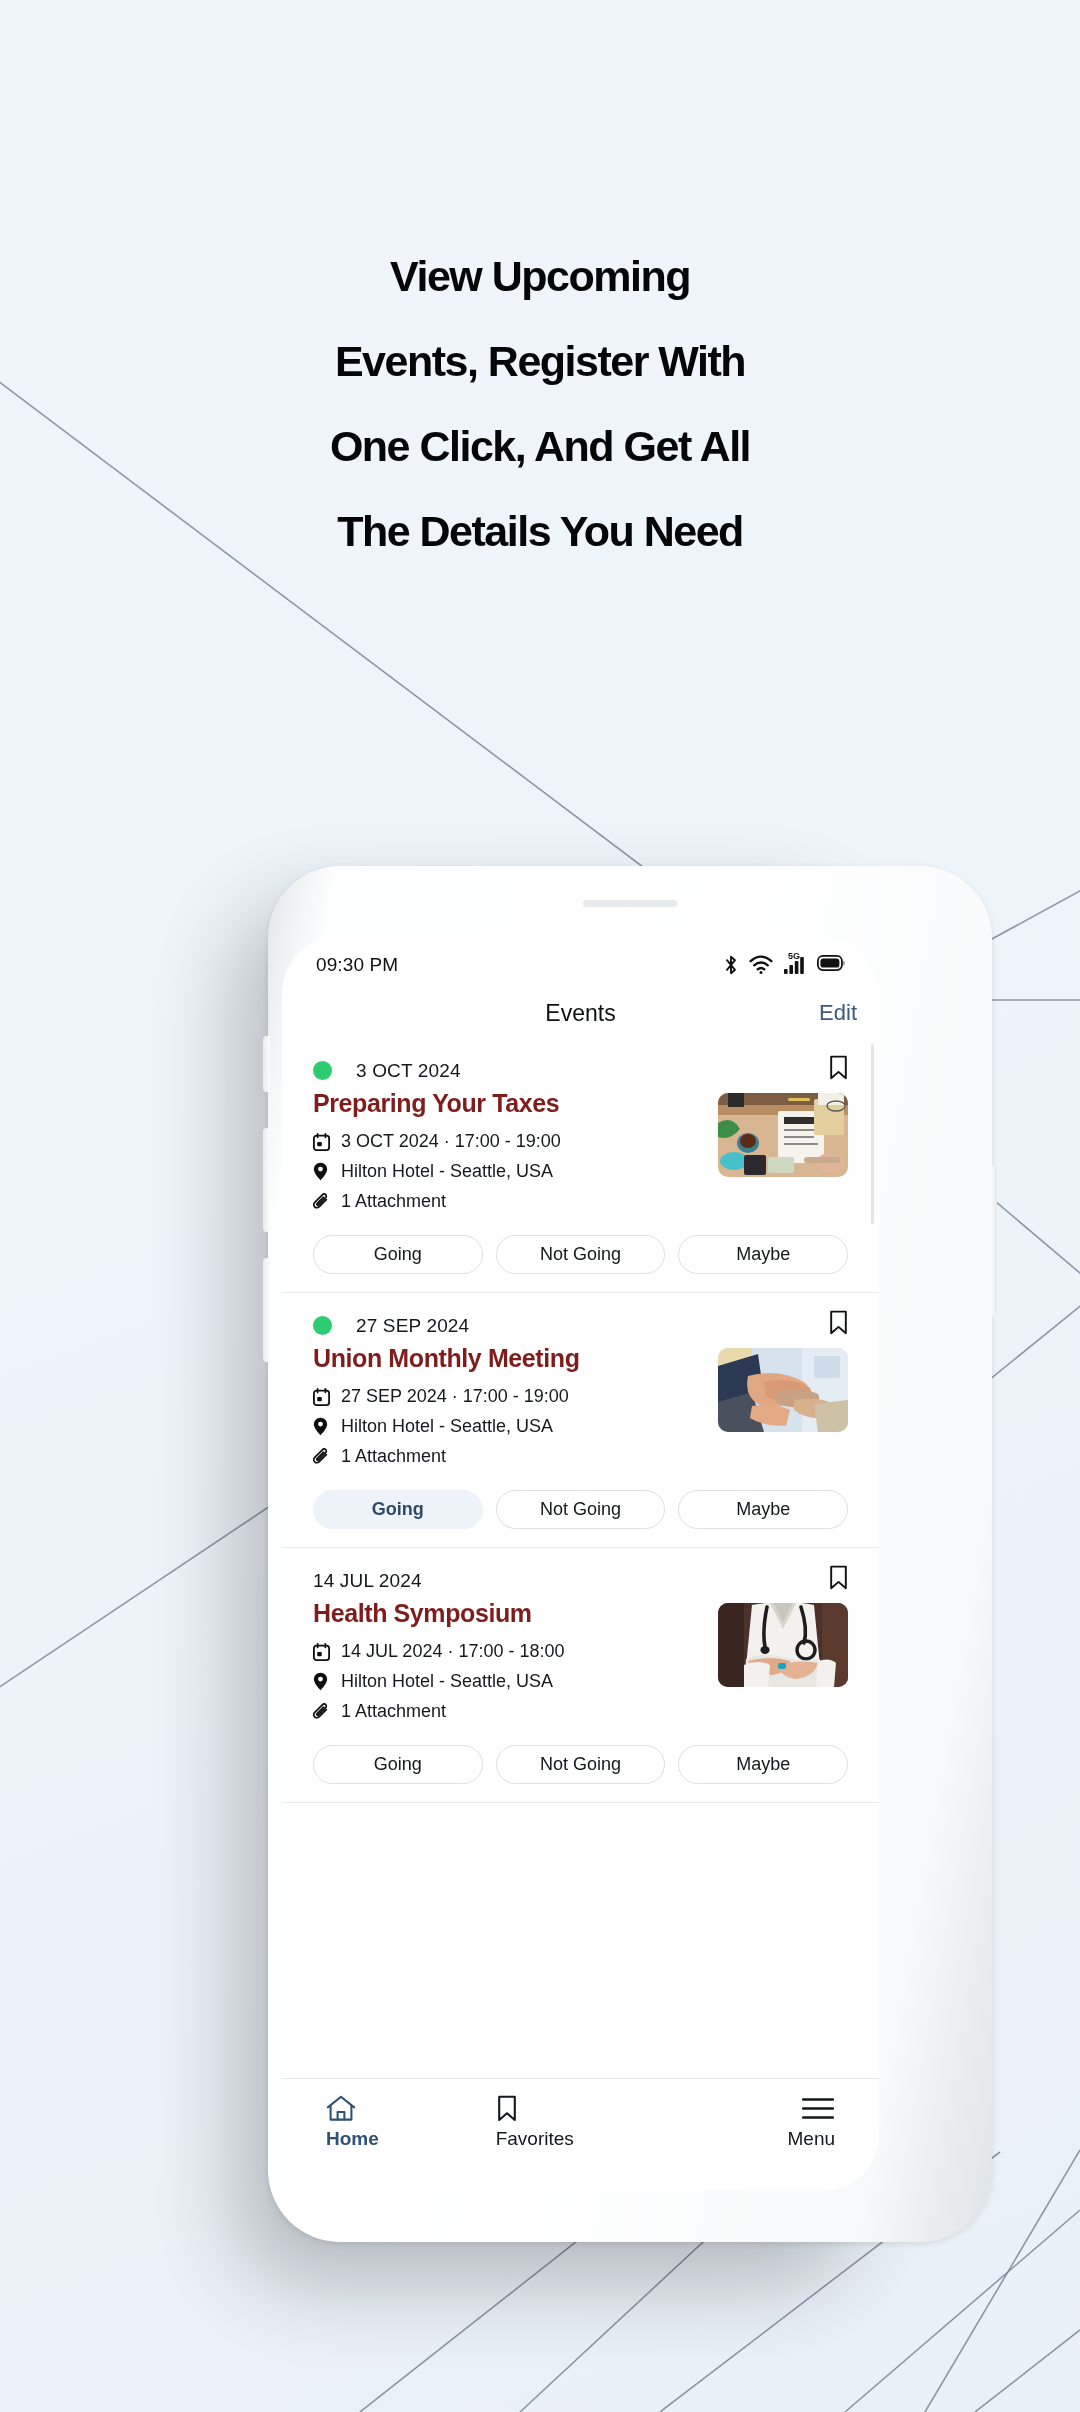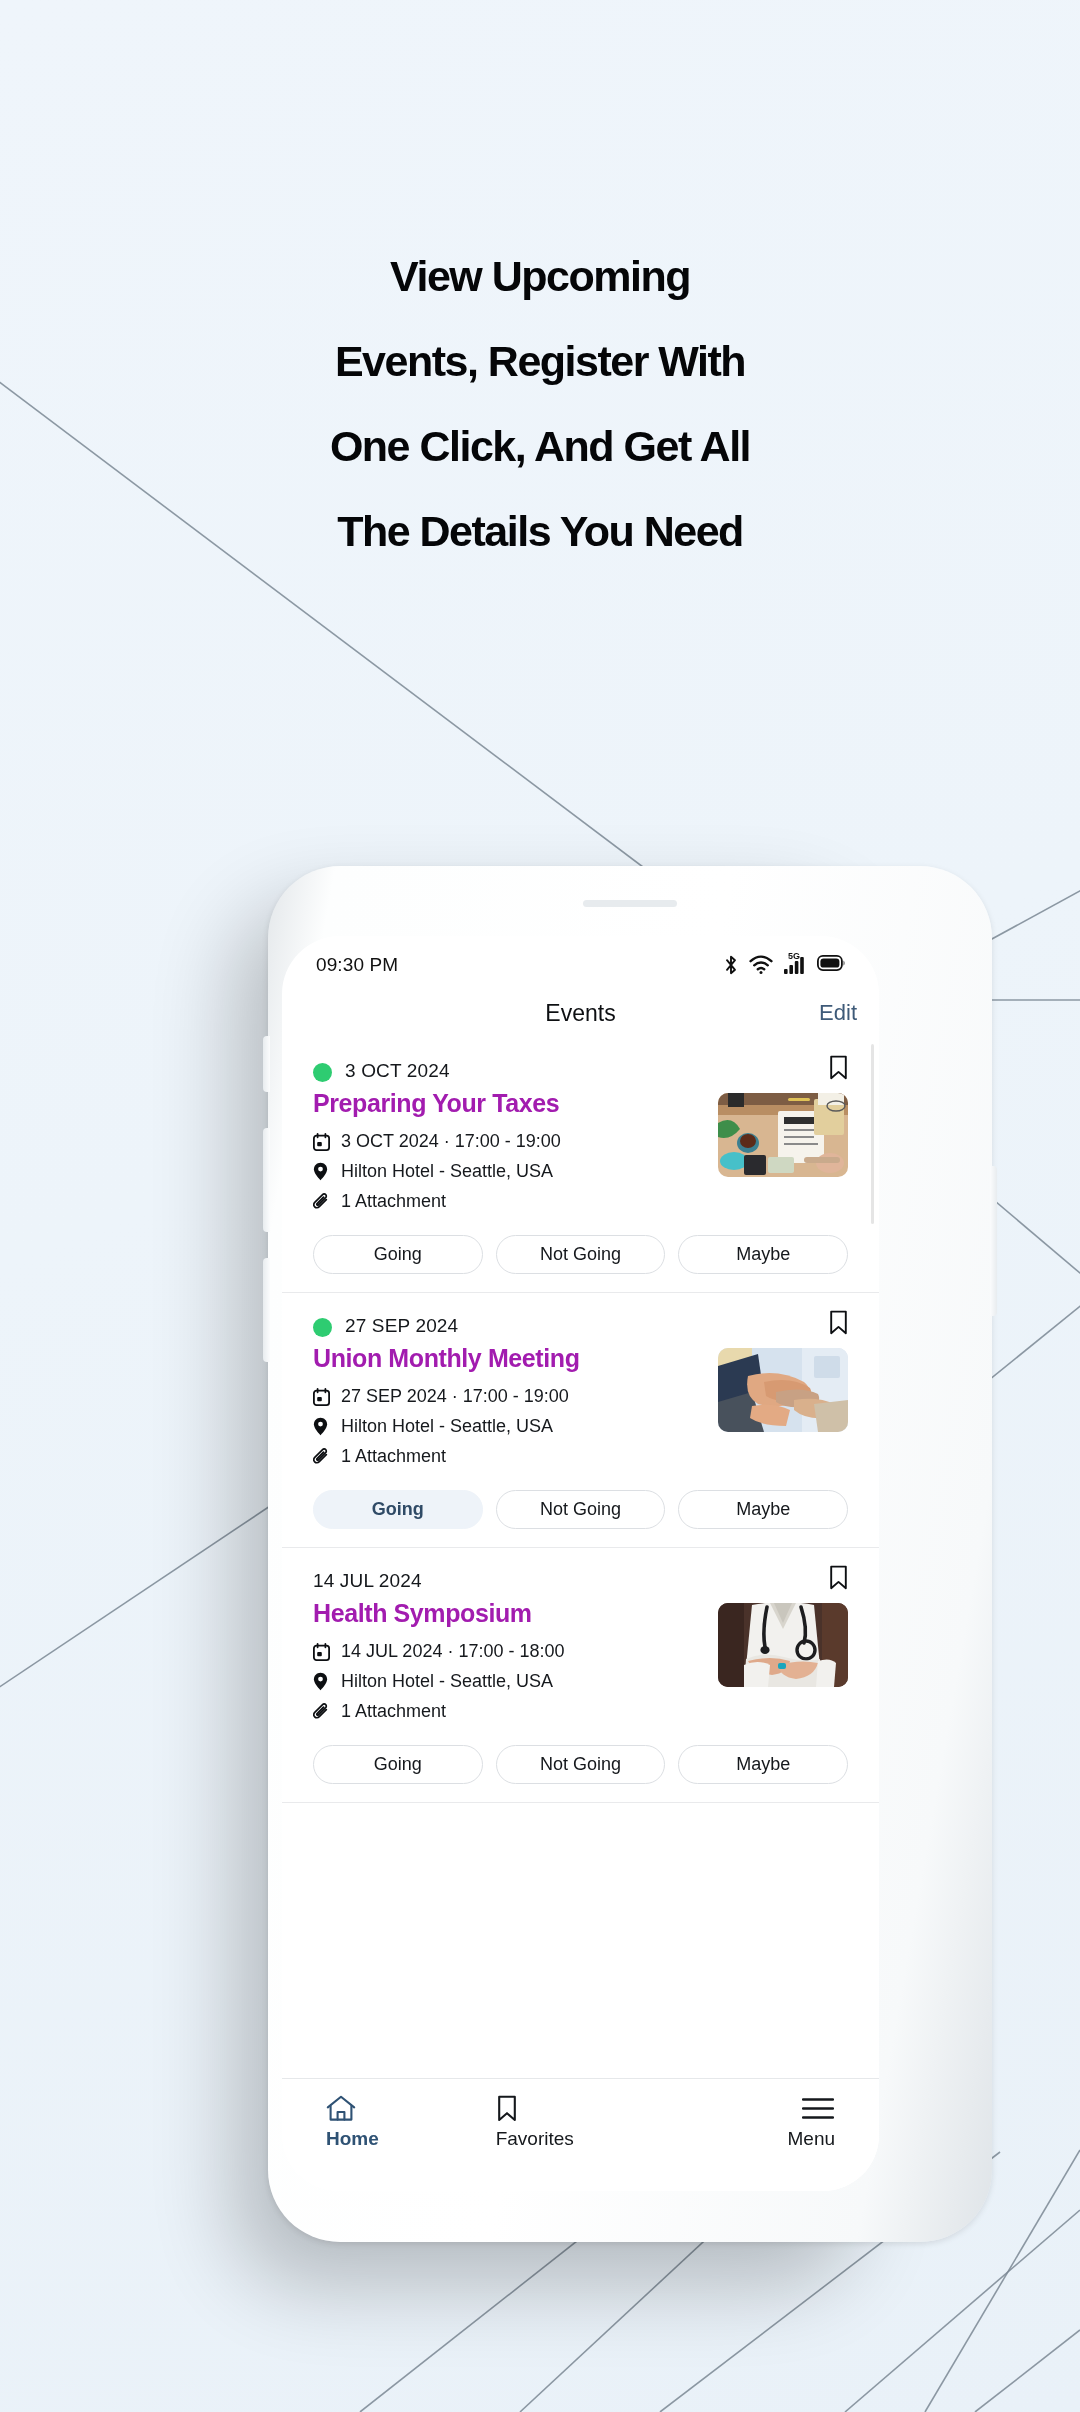--- a/index.html
+++ b/index.html
@@ -193,22 +193,22 @@
     border-bottom: 1px solid #e9eaec;
   }
   .card-top {
     display: flex;
     align-items: center;
     justify-content: space-between;
     height: 30px;
   }
   .card-date-wrap {
     display: flex;
-    align-items: flex-end;
-    gap: 13px;
+    align-items: center;
+    gap: 24px;
     margin-top: 7px;
   }
   .status-dot {
     width: 19px;
     height: 19px;
     border-radius: 50%;
     background: #2ecc71;
     flex: none;
   }
   .card-date {
@@ -221,21 +221,21 @@
   .card-body {
     display: flex;
     justify-content: space-between;
     gap: 14px;
     margin-top: 7px;
   }
   .card-left { flex: 1; min-width: 0; }
   .card-title {
     font-size: 25px;
     font-weight: 700;
-    color: #a21caf;
+    color: #7f1d1d;
     letter-spacing: -.4px;
     margin: 0 0 13px 0;
   }
   .meta-row {
     display: flex;
     align-items: center;
     gap: 10px;
     margin-bottom: 9px;
   }
   .meta-row:last-child { margin-bottom: 0; }

